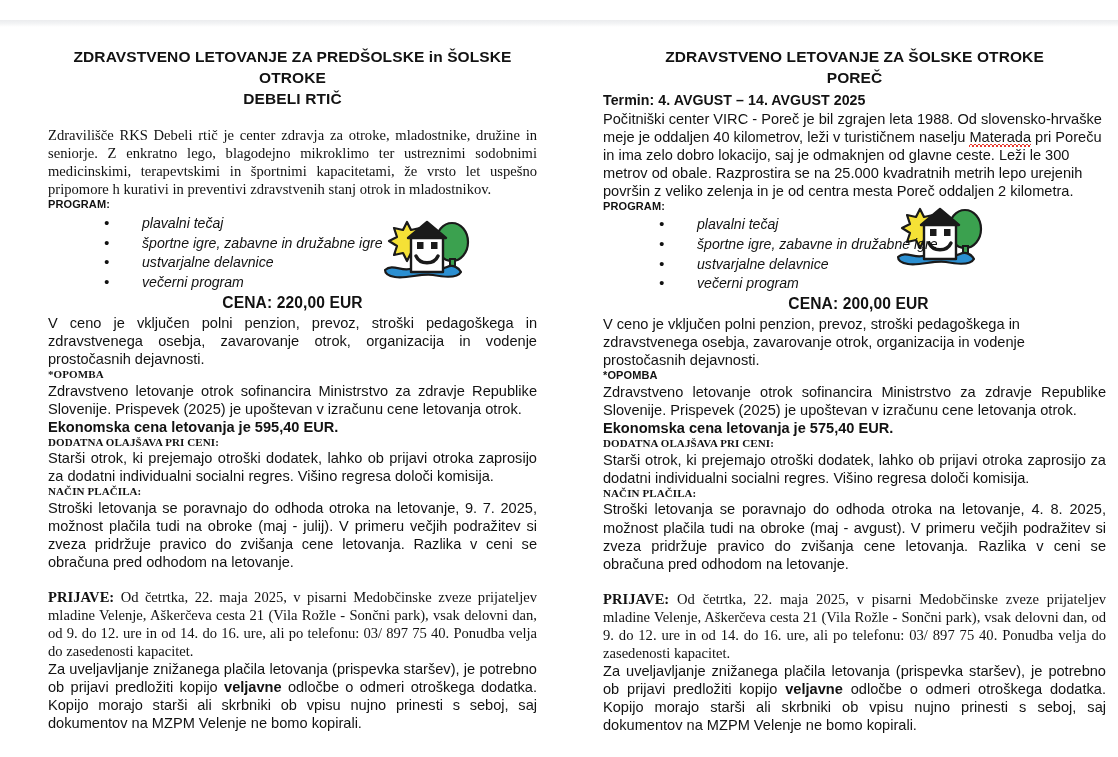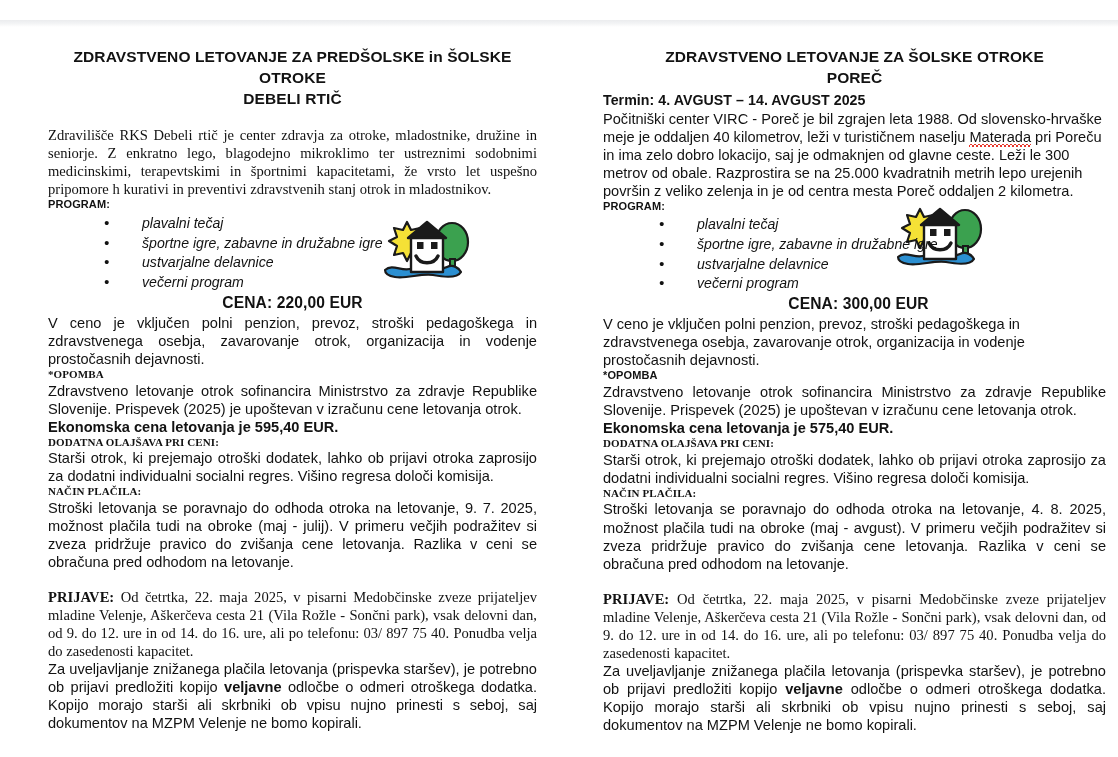--- a/index.html
+++ b/index.html
@@ -243,21 +243,21 @@
         </div>
 
         <ul class="program">
           <li>plavalni tečaj</li>
           <li>športne igre, zabavne in družabne igre</li>
           <li>ustvarjalne delavnice</li>
           <li>večerni program</li>
         </ul>
       </div>
 
-      <p class="cena shift-right">CENA: 300,00 EUR</p>
+      <p class="cena shift-right">CENA: 200,00 EUR</p>
 
       <p class="para gap-sm">V ceno je vključen polni penzion, prevoz, stroški pedagoškega in zdravstvenega osebja, zavarovanje otrok, organizacija in vodenje prostočasnih dejavnosti.</p>
 
       <p class="lbl">*OPOMBA</p>
       <p class="para just">Zdravstveno letovanje otrok sofinancira Ministrstvo za zdravje Republike Slovenije. Prispevek (2025) je upoštevan v izračunu cene letovanja otrok.</p>
       <p class="para bold">Ekonomska cena letovanja je 575,40 EUR.</p>
 
       <p class="lbl gap-lg">DODATNA OLAJŠAVA PRI CENI:</p>
       <p class="para just">Starši otrok, ki prejemajo otroški dodatek, lahko ob prijavi otroka zaprosijo za dodatni individualni socialni regres. Višino regresa določi komisija.</p>
 

